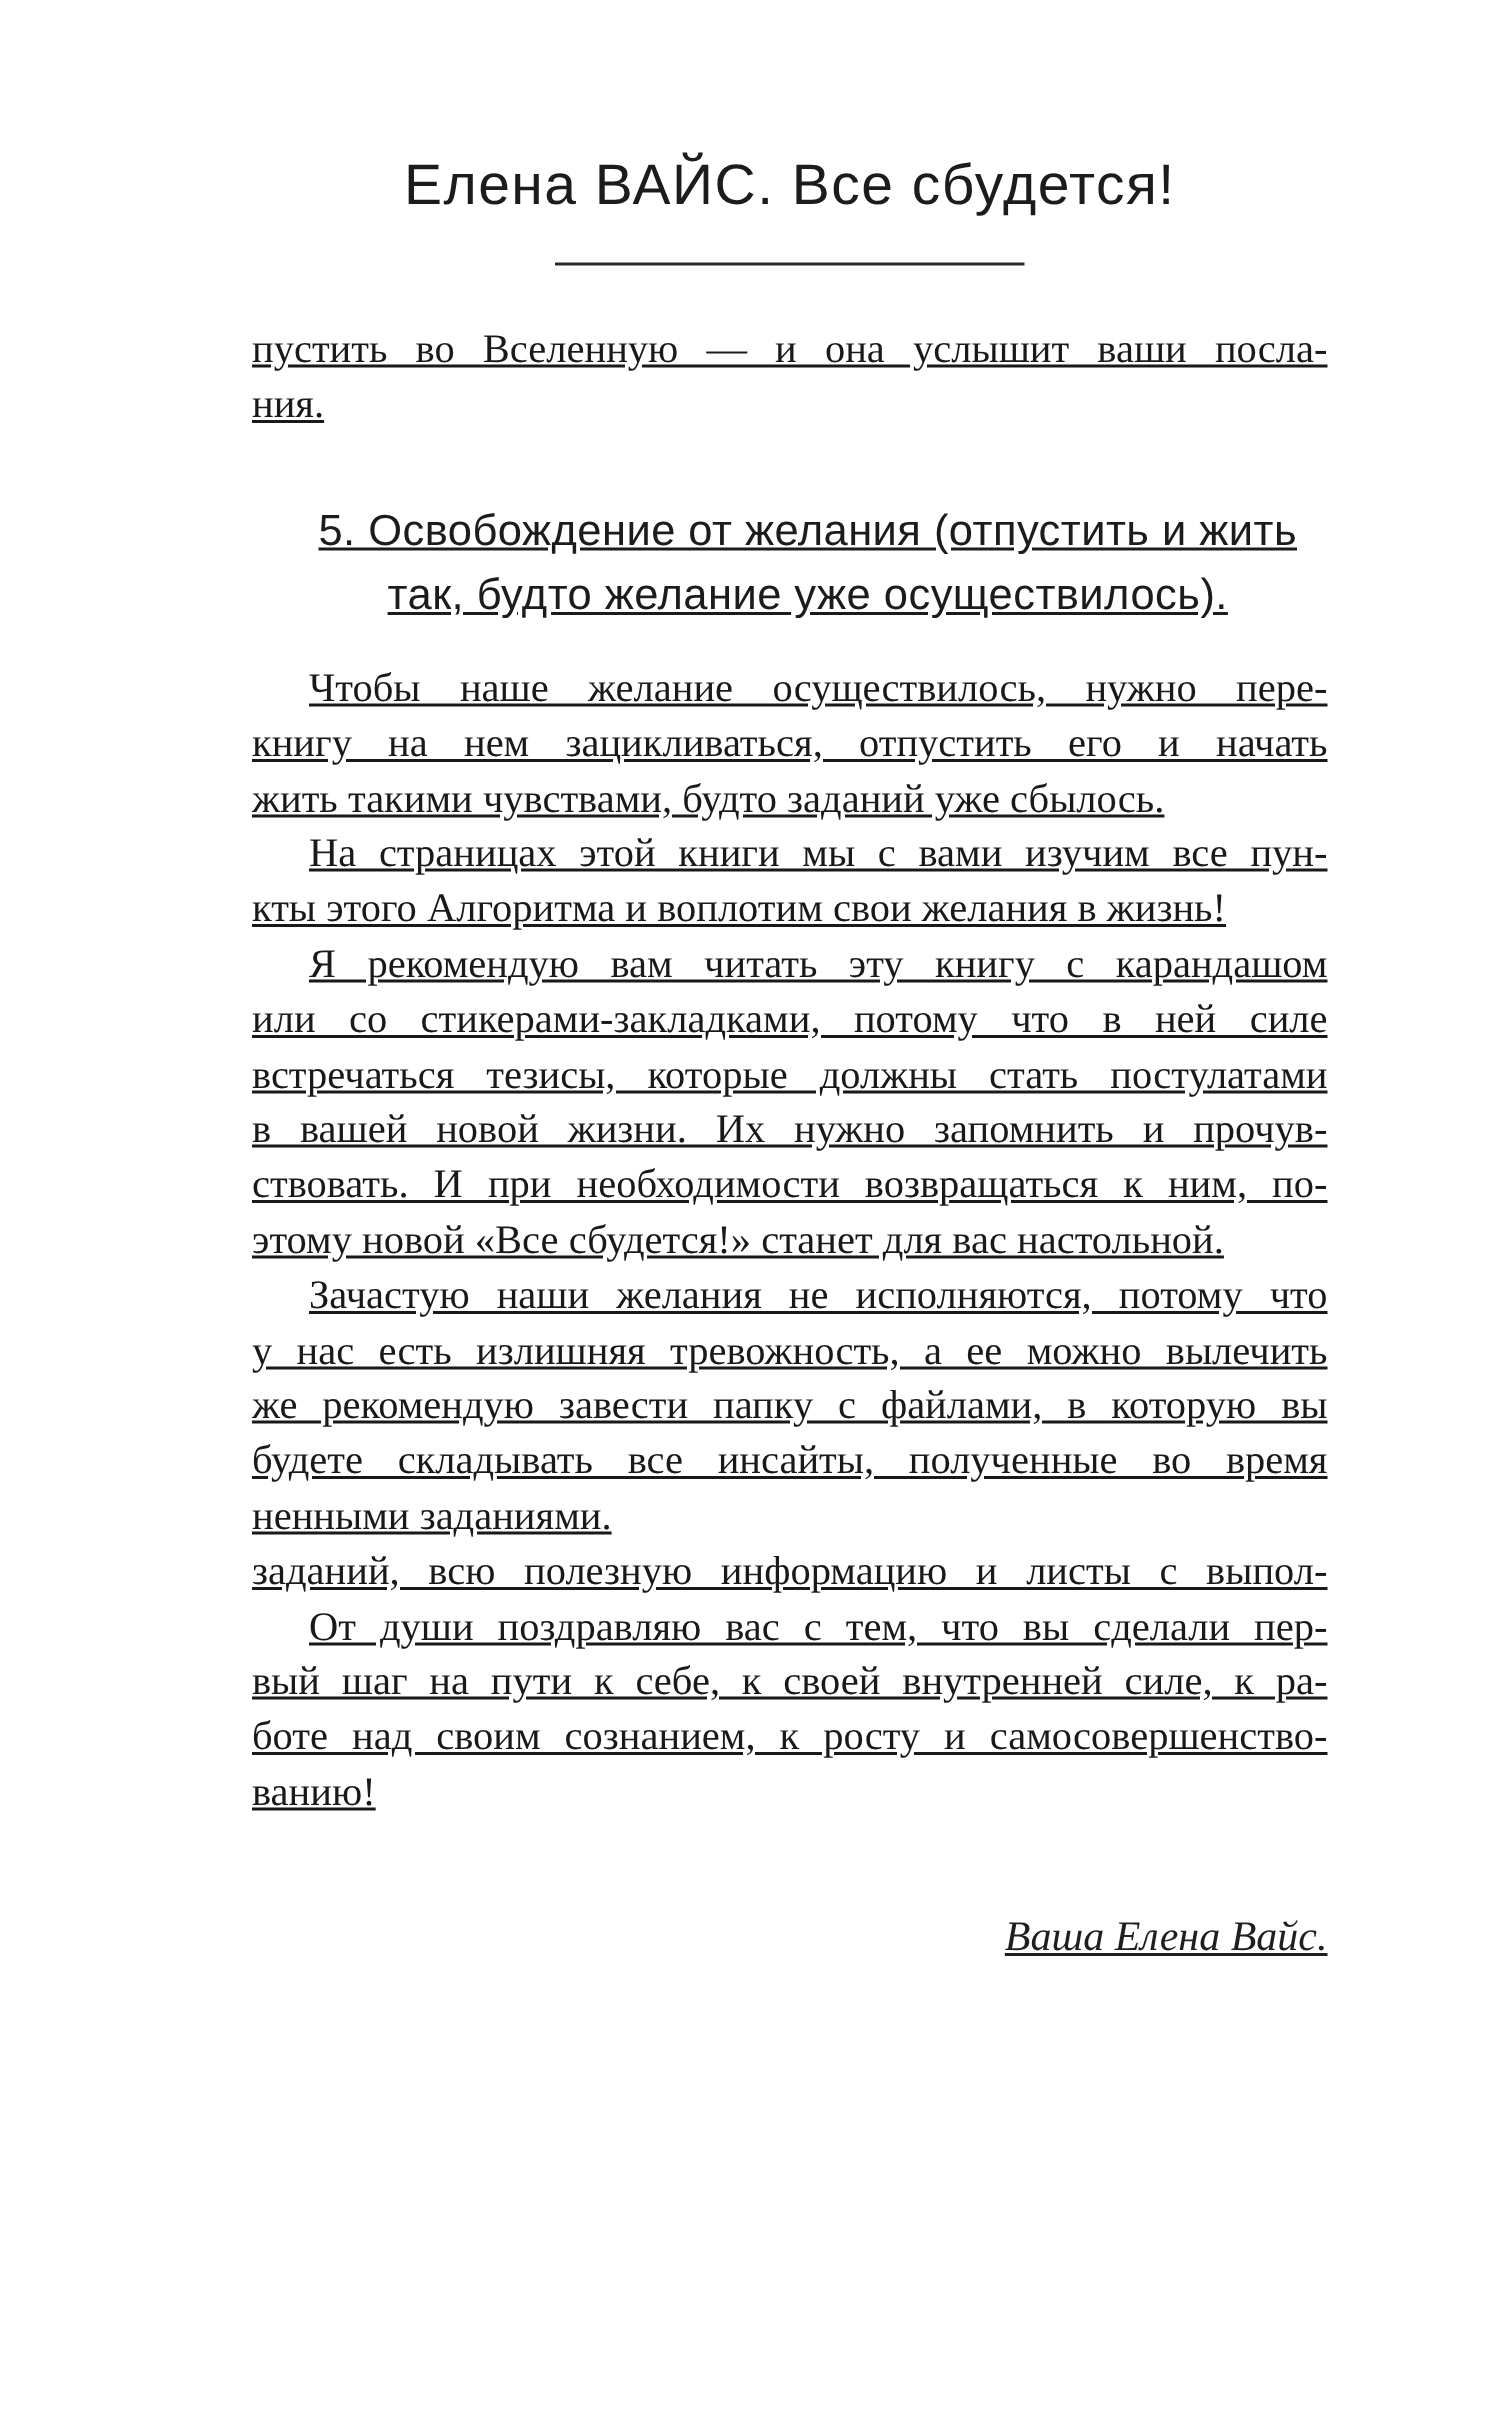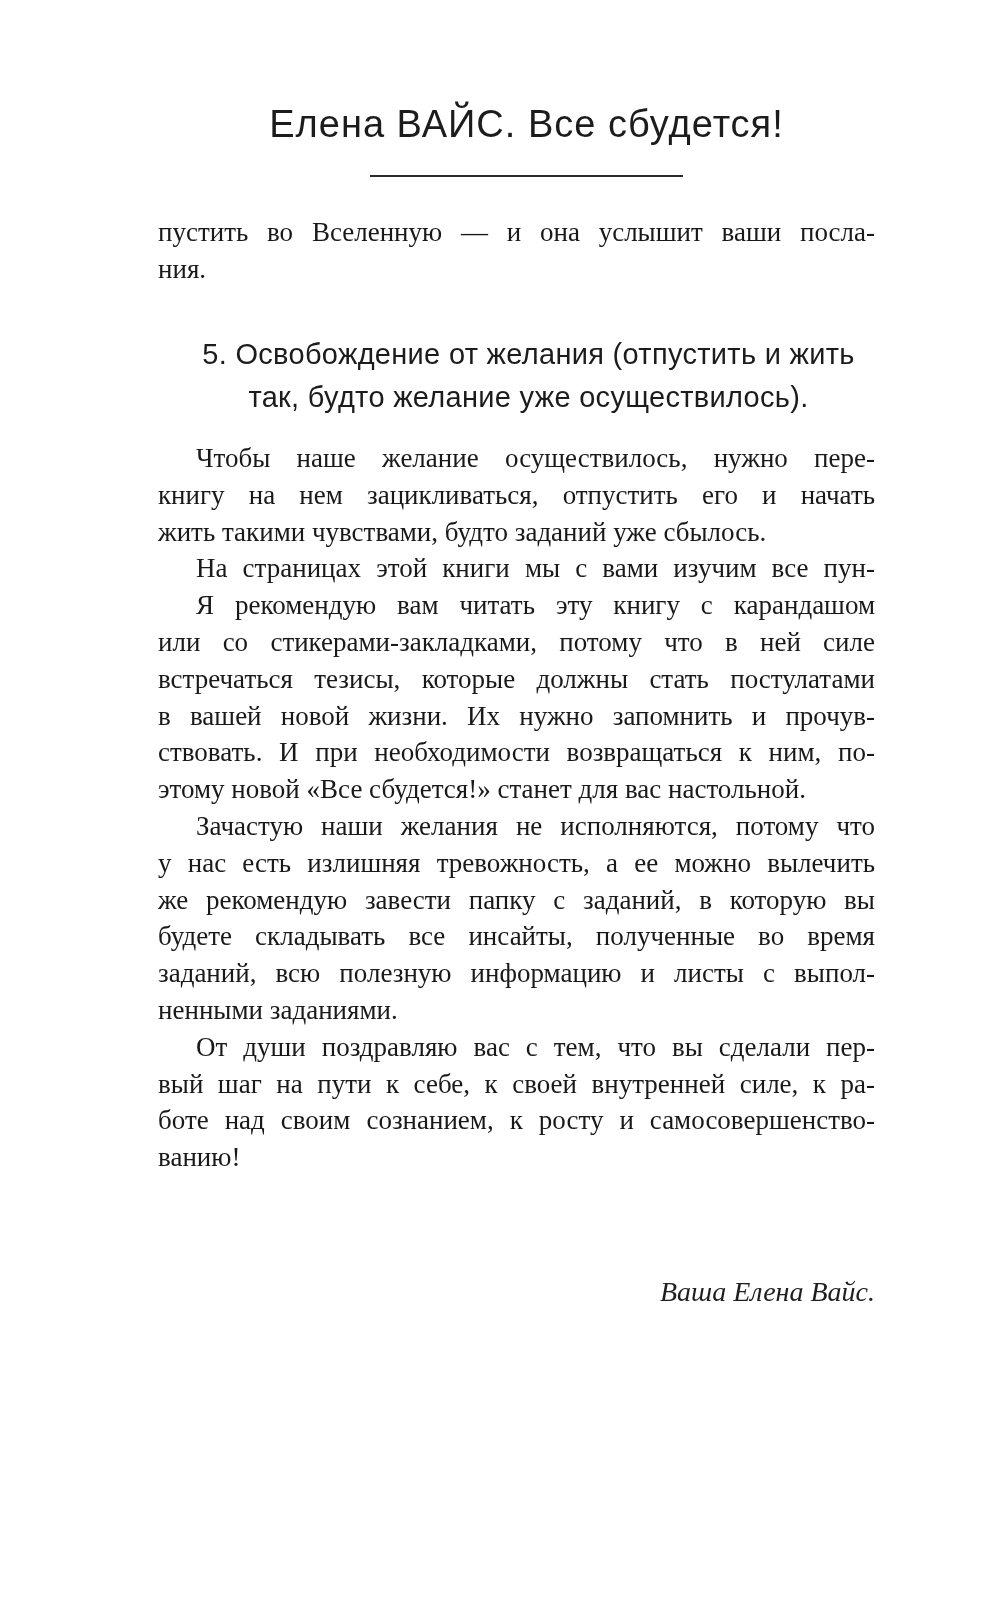--- a/index.html
+++ b/index.html
@@ -11,22 +11,23 @@
     position: relative;
     width: 1000px;
     height: 1469px;
     background: #ffffff;
     overflow: hidden;
     font-family: "Liberation Serif", serif;
     color: #1a1a1a;
   }
   .textcol {
     position: absolute;
-    left: 158px;
+    left: 168px;
     width: 717px;
+    text-decoration: underline;
   }
   
   .running-header {
     position: absolute;
     left: 168px;
     width: 717px;
     top: 103px;
     text-align: center;
   }
   .header-title {
@@ -108,36 +109,37 @@
     </h2>
 
   <div class="textcol serif-block body-flow" id="body-paragraphs">
       <div>
         <div class="jline indent">Чтобы наше желание осуществилось, нужно пере-</div>
         <div class="jline">книгу на нем зацикливаться, отпустить его и начать</div>
         <div class="jline last">жить такими чувствами, будто заданий уже сбылось.</div>
       </div>
       <div>
         <div class="jline indent">На страницах этой книги мы с вами изучим все пун-</div>
+        <div class="jline last">кты этого Алгоритма и воплотим свои желания в жизнь!</div>
       </div>
       <div>
         <div class="jline indent">Я рекомендую вам читать эту книгу с карандашом</div>
         <div class="jline">или со стикерами-закладками, потому что в ней силе</div>
         <div class="jline">встречаться тезисы, которые должны стать постулатами</div>
         <div class="jline">в вашей новой жизни. Их нужно запомнить и прочув-</div>
         <div class="jline">ствовать. И при необходимости возвращаться к ним, по-</div>
         <div class="jline last">этому новой «Все сбудется!» станет для вас настольной.</div>
       </div>
       <div>
         <div class="jline indent">Зачастую наши желания не исполняются, потому что</div>
         <div class="jline">у нас есть излишняя тревожность, а ее можно вылечить</div>
-        <div class="jline">же рекомендую завести папку с заданий, в которую вы</div>
+        <div class="jline">же рекомендую завести папку с файлами, в которую вы</div>
         <div class="jline">будете складывать все инсайты, полученные во время</div>
+        <div class="jline last">ненными заданиями.</div>
         <div class="jline">заданий, всю полезную информацию и листы с выпол-</div>
-        <div class="jline last">ненными заданиями.</div>
       </div>
       <div>
         <div class="jline indent">От души поздравляю вас с тем, что вы сделали пер-</div>
         <div class="jline">вый шаг на пути к себе, к своей внутренней силе, к ра-</div>
         <div class="jline">боте над своим сознанием, к росту и самосовершенство-</div>
         <div class="jline last">ванию!</div>
       </div>
     </div>
 
   <div class="textcol signature">Ваша Елена Вайс.</div>

